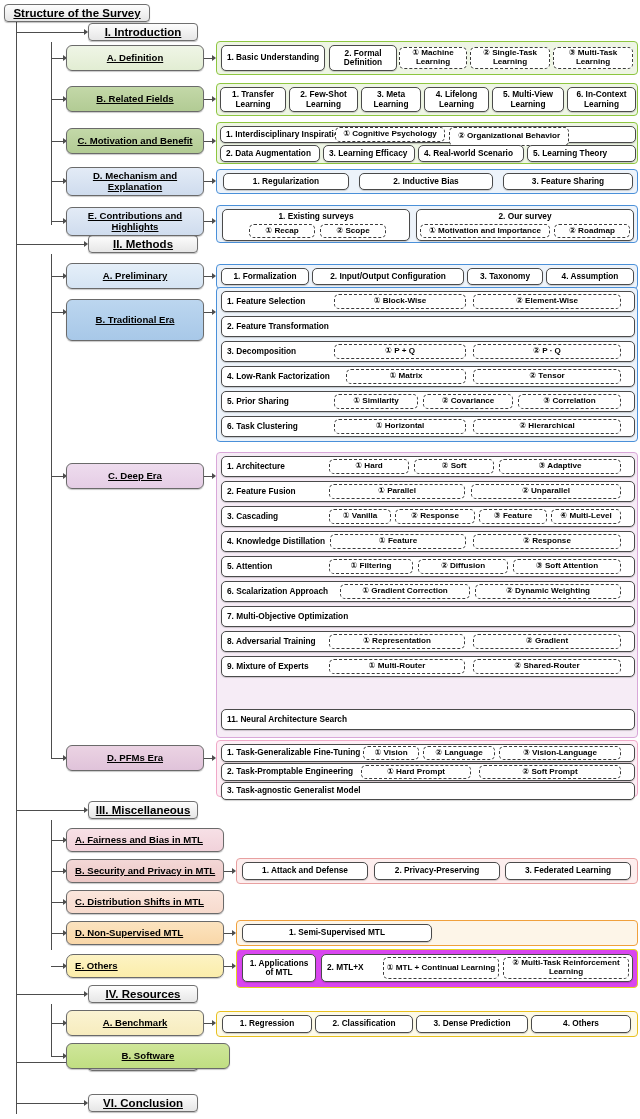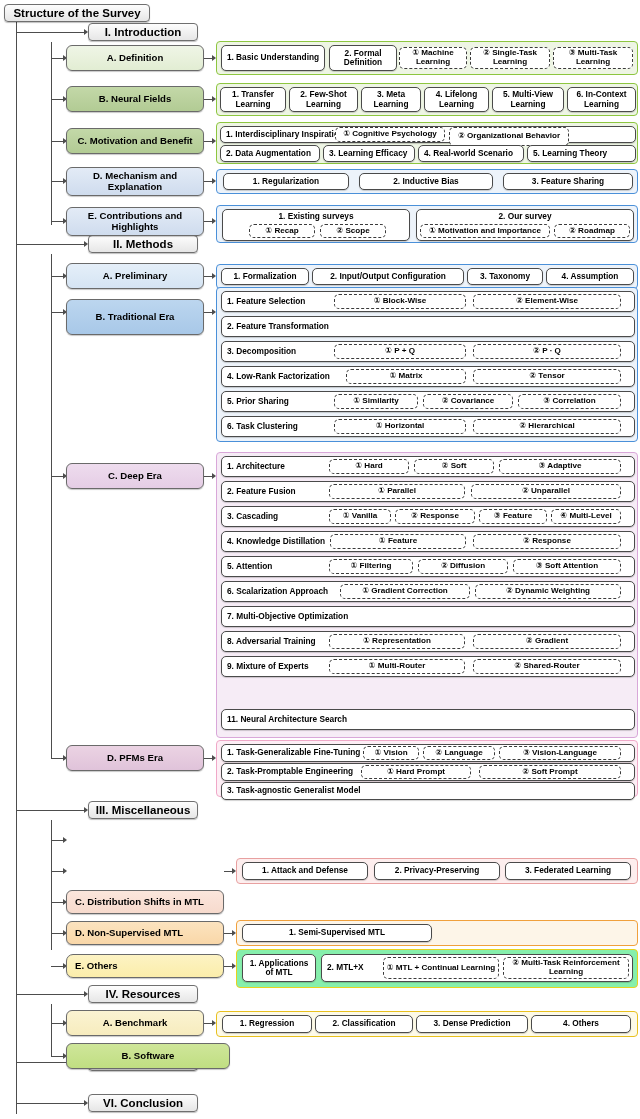--- a/index.html
+++ b/index.html
@@ -1,21 +1,21 @@
 <!DOCTYPE html>
 <html><head>
 <meta charset="utf-8">
 <style>
   html,body{margin:0;padding:0;background:#fff;}
   body{font-family:"Liberation Sans","DejaVu Sans",sans-serif;color:#111;}
   #page{position:relative;width:640px;height:1119px;overflow:hidden;background:#fff;}
 
   
   .box{position:absolute;box-sizing:border-box;display:flex;align-items:center;justify-content:center;
-       text-align:center;border-radius:5px;font-weight:bold;line-height:1.12;}
+       text-align:center;border-radius:5px;font-weight:bold;line-height:1.12;text-decoration:underline;}
 
   
   .chapter{background:linear-gradient(#fdfdfd,#e6e6e6);border:1.4px solid #6f6f6f;
            border-radius:4px;font-size:11.5px;color:#000;
            box-shadow:0 1px 1px rgba(0,0,0,.25);}
 
   
   .section{border:1.4px solid #6a6a6a;border-radius:6px;font-size:9.6px;color:#000;
            box-shadow:0 1px 1px rgba(0,0,0,.22);}
 
@@ -132,30 +132,32 @@
   <div class="box chapter" style="left:4px;top:4px;width:146px;height:18px;">Structure of the Survey</div>
 
   <div class="box chapter" style="left:88px;top:23px;width:110px;height:18px;">I. Introduction</div>
   <div class="box chapter" style="left:88px;top:235px;width:110px;height:18px;">II. Methods</div>
   <div class="box chapter" style="left:88px;top:801px;width:110px;height:18px;">III. Miscellaneous</div>
   <div class="box chapter" style="left:88px;top:985px;width:110px;height:18px;">IV. Resources</div>
   <div class="box chapter" style="left:88px;top:1053px;width:110px;height:18px;">V. Discussions</div>
   <div class="box chapter" style="left:88px;top:1094px;width:110px;height:18px;">VI. Conclusion</div>
 
   <div class="box section" style="left:66px;top:45px;width:138px;height:26px;background:linear-gradient(#eff5e6,#e2edd3);">A. Definition</div>
-  <div class="box section" style="left:66px;top:86px;width:138px;height:26px;background:linear-gradient(#c3d8a8,#b2cb94);">B. Neural Fields</div>
+  <div class="box section" style="left:66px;top:86px;width:138px;height:26px;background:linear-gradient(#c3d8a8,#b2cb94);">B. Related Fields</div>
   <div class="box section" style="left:66px;top:128px;width:138px;height:26px;background:linear-gradient(#c3d8a8,#b2cb94);">C. Motivation and Benefit</div>
   <div class="box section" style="left:66px;top:167px;width:138px;height:29px;background:linear-gradient(#e3ebf6,#cfdcee);">D. Mechanism and Explanation</div>
   <div class="box section" style="left:66px;top:207px;width:138px;height:29px;background:linear-gradient(#e3ebf6,#cfdcee);">E. Contributions and Highlights</div>
 
   <div class="box section" style="left:66px;top:263px;width:138px;height:26px;background:linear-gradient(#e5eff9,#d5e4f3);">A. Preliminary</div>
-  <div class="box section" style="left:66px;top:299px;width:138px;height:36px;background:linear-gradient(#bcd6ef,#a8c8e8);">B. Traditional Era</div>
+  <div class="box section" style="left:66px;top:299px;width:138px;height:42px;background:linear-gradient(#bcd6ef,#a8c8e8);">B. Traditional Era</div>
   <div class="box section" style="left:66px;top:463px;width:138px;height:26px;background:linear-gradient(#eedcee,#e5cde5);">C. Deep Era</div>
   <div class="box section" style="left:66px;top:745px;width:138px;height:26px;background:linear-gradient(#ebd3e3,#e0c3da);">D. PFMs Era</div>
 
+  <div class="box section left-al" style="left:66px;top:828px;width:158px;height:24px;background:linear-gradient(#f7e0e6,#f1d2da);justify-content:flex-start;padding-left:8px;">A. Fairness and Bias in MTL</div>
+  <div class="box section" style="left:66px;top:859px;width:158px;height:24px;background:linear-gradient(#f3d7d6,#ecc8c6);justify-content:flex-start;padding-left:8px;">B. Security and Privacy in MTL</div>
   <div class="box section" style="left:66px;top:890px;width:158px;height:24px;background:linear-gradient(#fbe6dc,#f7dacd);justify-content:flex-start;padding-left:8px;">C. Distribution Shifts in MTL</div>
   <div class="box section" style="left:66px;top:921px;width:158px;height:24px;background:linear-gradient(#fce3bf,#f9d7a8);justify-content:flex-start;padding-left:8px;">D. Non-Supervised MTL</div>
   <div class="box section" style="left:66px;top:954px;width:158px;height:24px;background:linear-gradient(#fdf3c4,#fbedaa);justify-content:flex-start;padding-left:8px;border-radius:7px;">E. Others</div>
 
   <div class="box section" style="left:66px;top:1010px;width:138px;height:26px;background:linear-gradient(#fbf3d2,#f7ecbe);">A. Benchmark</div>
   <div class="box section" style="left:66px;top:1043px;width:164px;height:26px;background:linear-gradient(#cfe69a,#c0de82);">B. Software</div>
 
   <div class="group" style="left:216px;top:41px;width:422px;height:34px;background:#eef5e4;border:1.6px solid #8dc63f;">
     <div class="item" style="left:4px;top:3px;width:104px;height:26px;">1. Basic Understanding</div>
     <div class="item" style="left:112px;top:3px;width:68px;height:26px;">2. Formal Definition</div>
@@ -288,21 +290,21 @@
   <div class="group" style="left:236px;top:858px;width:402px;height:26px;background:#fdeeee;border:1.6px solid #e8a0a0;">
     <div class="item" style="left:5px;top:3px;width:126px;height:18px;">1. Attack and Defense</div>
     <div class="item" style="left:137px;top:3px;width:126px;height:18px;">2. Privacy-Preserving</div>
     <div class="item" style="left:268px;top:3px;width:126px;height:18px;">3. Federated Learning</div>
   </div>
 
   <div class="group" style="left:236px;top:920px;width:402px;height:26px;background:#fdf5e8;border:1.6px solid #f0a03c;">
     <div class="item" style="left:5px;top:3px;width:190px;height:18px;">1. Semi-Supervised MTL</div>
   </div>
 
-  <div class="group" style="left:236px;top:949px;width:402px;height:39px;background:#86efac;border:1.6px solid #e8d21e;">
+  <div class="group" style="left:236px;top:949px;width:402px;height:39px;background:#d946ef;border:1.6px solid #e8d21e;">
     <div class="item" style="left:5px;top:4px;width:74px;height:28px;">1. Applications of MTL</div>
     <div class="item left" style="left:84px;top:4px;width:312px;height:28px;">2. MTL+X</div>
     <div class="sub" style="left:146px;top:7px;width:116px;height:22px;">① MTL + Continual Learning</div>
     <div class="sub" style="left:266px;top:7px;width:126px;height:22px;">② Multi-Task Reinforcement Learning</div>
   </div>
 
   <div class="group" style="left:216px;top:1011px;width:422px;height:26px;background:#fdfae8;border:1.6px solid #e8c01e;">
     <div class="item" style="left:5px;top:3px;width:90px;height:18px;">1. Regression</div>
     <div class="item" style="left:98px;top:3px;width:98px;height:18px;">2. Classification</div>
     <div class="item" style="left:199px;top:3px;width:112px;height:18px;">3. Dense Prediction</div>

